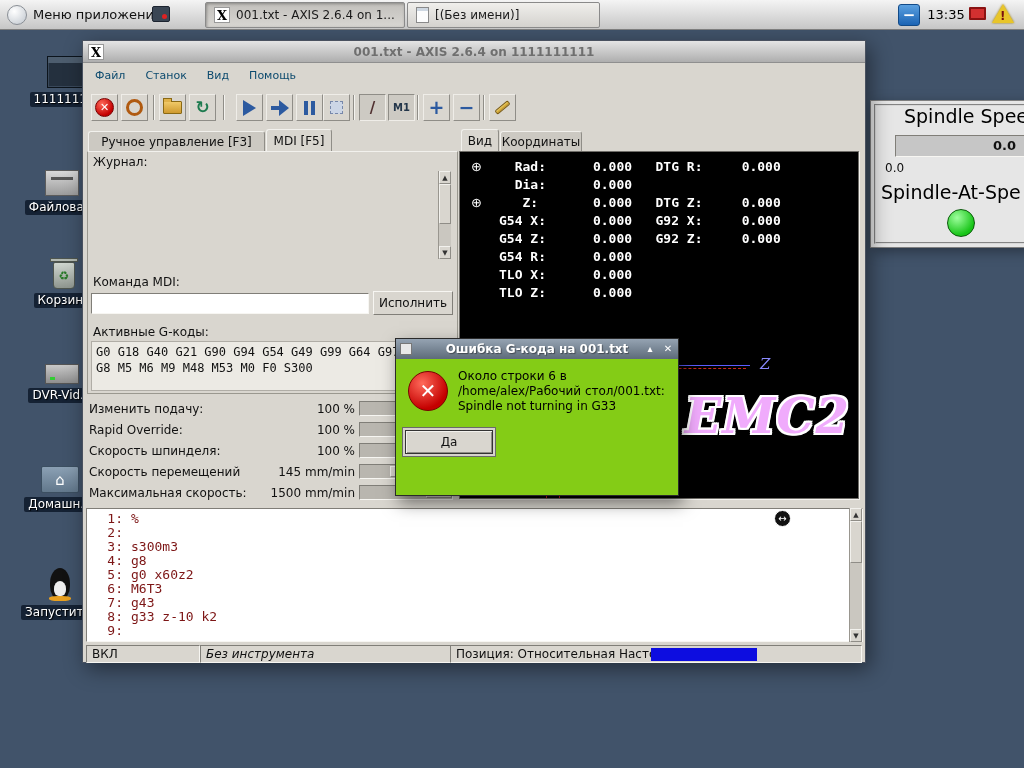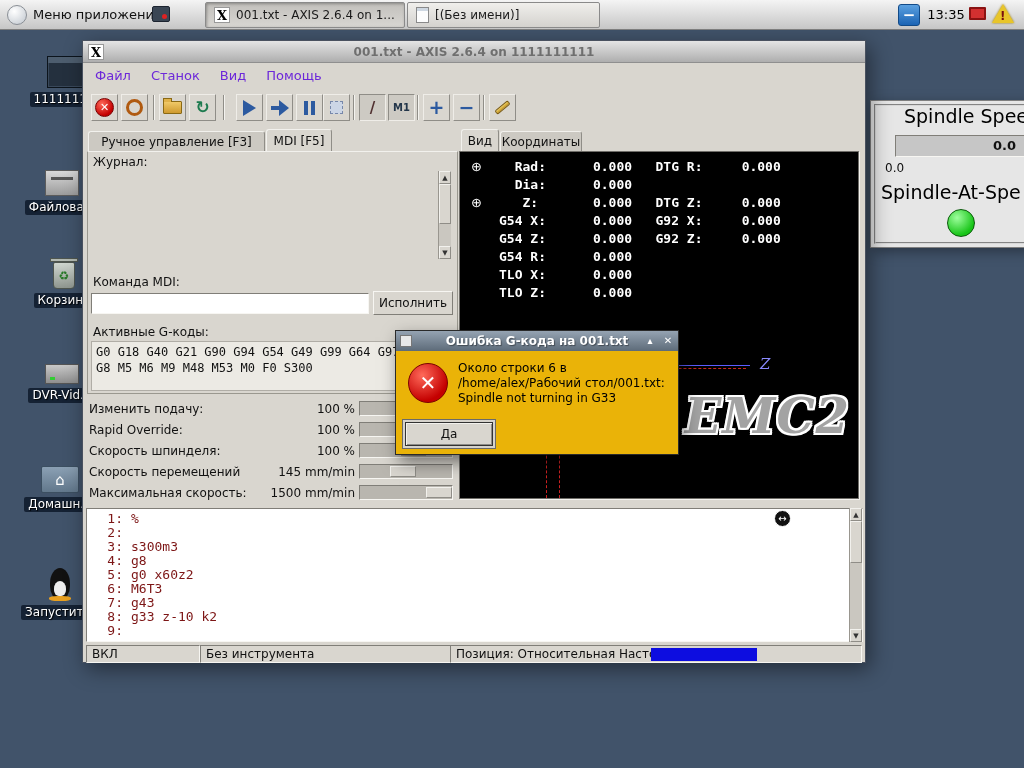--- a/index.html
+++ b/index.html
@@ -68,21 +68,21 @@
 
   
   #axis-window { position:absolute; left:82px; top:40px; width:784px; height:623px; z-index:10;
     background:#d9d6cf; border:1px solid #49515f; box-shadow:4px 6px 20px rgba(0,0,0,.45); }
   .titlebar { position:absolute; left:0; top:0; width:100%; height:22px;
     background:linear-gradient(#e4e4e4,#aeaeae); border-bottom:1px solid #8f8f8f;
     display:flex; align-items:center; justify-content:center; }
   .titlebar .ticon { position:absolute; left:5px; top:3px; }
   .titlebar-text { font-size:12px; font-weight:bold; color:#6f6f6f; }
   .menubar { position:absolute; left:0; top:22px; width:100%; height:24px; display:flex; align-items:center; padding-left:2px; }
-  .menu-item { padding:3px 10px; font-size:13px; color:#6d28d9; }
+  .menu-item { padding:3px 10px; font-size:11px; color:#0c4a6e; }
   .toolbar { position:absolute; left:0; top:46px; width:100%; height:40px; }
   .tbtn { position:absolute; top:7px; width:27px; height:27px; background:#d9d6cf;
     border:1px solid; border-color:#efede8 #8f8d87 #8f8d87 #efede8;
     display:flex; align-items:center; justify-content:center; }
   .tbtn.toggled { border-color:#8f8d87 #efede8 #efede8 #8f8d87; background:#cdcac3; }
   .tb-sep { position:absolute; top:8px; width:2px; height:25px; border-left:1px solid #908e88; border-right:1px solid #f4f3ef; }
   .red-x { border-radius:50%; background:radial-gradient(circle at 35% 30%, #ff6a5a, #c40000 70%);
     color:#fff; font-weight:bold; display:flex; align-items:center; justify-content:center; border:1px solid #7a0000; }
   .ring { width:17px; height:17px; border-radius:50%; border:3px solid #b05a10; }
   .folder-ic { position:relative; width:19px; height:13px; background:linear-gradient(#f0c968,#cf9a2e); border:1px solid #8a6914; border-radius:1px; }
@@ -146,21 +146,21 @@
   .dro-line { position:relative; white-space:pre; font-family:"DejaVu Sans Mono", monospace;
     font-size:13px; line-height:18px; font-weight:bold; color:#fff; }
   .dro-text-block { position:absolute; left:8px; top:6px;margin-left:31px; }
   .axis-mark { position:absolute; color:#fff; font-size:13px; }
   .red-h { position:absolute; border-top:1px dashed #cc2222; }
   .red-v { position:absolute; border-left:1px dashed #cc2222; }
   .blue-h { position:absolute; border-top:1px solid #5c5cff; }
   .z-label { position:absolute; color:#8a8aff; font-size:15px; font-style:italic; font-family:"DejaVu Serif", serif; }
   .tool-mark { position:absolute; color:#ddd; font-size:11px; }
   .emc-logo { position:absolute; right:8px; top:236px; font-family:"DejaVu Serif", serif; font-style:italic;
-    font-weight:bold; font-size:48px; letter-spacing:1px; color:#a3a3a3;
+    font-weight:bold; font-size:48px; letter-spacing:1px; color:#f0abfc;
     text-shadow:-2px -2px 0 #fff, 2px -2px 0 #fff, -2px 2px 0 #fff, 2px 2px 0 #fff,
                 -2px 0 0 #fff, 2px 0 0 #fff, 0 -2px 0 #fff, 0 2px 0 #fff; }
 
   
   .code-area { position:absolute; left:3px; top:467px; width:777px; height:134px; background:#fff;
     border:1px solid; border-color:#807e78 #f7f6f2 #f7f6f2 #807e78; overflow:hidden; padding-top:3px; }
   .code-line { display:flex; height:14px; font-family:"DejaVu Sans Mono", monospace; font-size:13px;
     line-height:14px; color:#7d1616; }
   .code-num { width:36px; text-align:right; flex:0 0 auto; }
   .code-text { margin-left:8px; white-space:pre; }
@@ -178,22 +178,22 @@
   .sp-title { position:absolute; left:33px; top:4px; font-size:19px; white-space:nowrap; color:#000; }
   .sp-gauge { position:absolute; left:24px; top:34px; width:130px; height:22px; background:#c6c6c6;
     border:1px solid; border-color:#807e78 #f7f6f2 #f7f6f2 #807e78;
     font-size:13px; font-weight:bold; text-align:right; line-height:20px; padding-right:8px; }
   .sp-min { position:absolute; left:14px; top:60px; font-size:12px; }
   .sp-atspeed { position:absolute; left:10px; top:80px; font-size:19px; white-space:nowrap; color:#000; }
   .led { position:absolute; left:76px; top:108px; width:28px; height:28px; border-radius:50%;
     background:radial-gradient(circle at 35% 30%, #9dff9d, #17c417 70%); border:1px solid #0a5a0a; }
 
   
-  #gcode-error-dialog { position:absolute; left:395px; top:330px; width:284px; height:125px; z-index:50;
-    background:#eab308; border:1px solid #2a2a2a; box-shadow:4px 7px 16px rgba(0,0,0,.5); }
+  #gcode-error-dialog { position:absolute; left:395px; top:338px; width:284px; height:158px; z-index:50;
+    background:#84cc16; border:1px solid #2a2a2a; box-shadow:4px 7px 16px rgba(0,0,0,.5); }
   .dlg-titlebar { position:absolute; left:0; top:0; width:100%; height:20px;
     background:linear-gradient(#95a3b2,#5d6b79); display:flex; align-items:center; justify-content:center; }
   .dlg-title { font-size:12px; font-weight:bold; color:#fff; text-shadow:1px 1px 1px rgba(0,0,0,.4); }
   .dlg-icon { position:absolute; left:4px; top:4px; width:12px; height:12px; background:#e8e8e8; border:1px solid #777; }
   .dlg-btn { position:absolute; top:2px; width:16px; height:16px; color:#fff; font-size:10px;
     text-align:center; line-height:16px; }
   .dlg-msg { position:absolute; left:62px; top:30px; width:216px; font-size:12px; line-height:15px; color:#000; }
   .ok-wrap { position:absolute; left:6px; top:88px; width:94px; height:30px; border:1px solid #6a6a6a;
     background:#d6d3cc; padding:2px; }
   .ok-btn { width:100%; height:100%; background:#d9d6cf; border:1px solid #333;
@@ -479,21 +479,21 @@
     </div>
     <div class="scrollbar" style="left:766px;top:467px;height:134px;">
       <span class="sb-btn" style="top:0;">▲</span>
       <span class="sb-thumb" style="top:13px;height:42px;"></span>
       <span class="sb-btn" style="bottom:0;">▼</span>
     </div>
 
     <div class="status-cell" style="left:3px;width:114px;">
       <span>ВКЛ</span>
     </div>
-    <div class="status-cell" style="left:117px;width:278px;">
+    <div class="status-cell" style="left:117px;width:278px;font-style:italic;">
       <span>Без инструмента</span>
     </div>
     <div class="status-cell" style="left:367px;width:412px;">
       <span>Позиция: Относительная Насто</span>
       <span class="status-sel"></span>
     </div>
   </div>
 
   <div id="gcode-error-dialog">
     <div class="dlg-titlebar">

